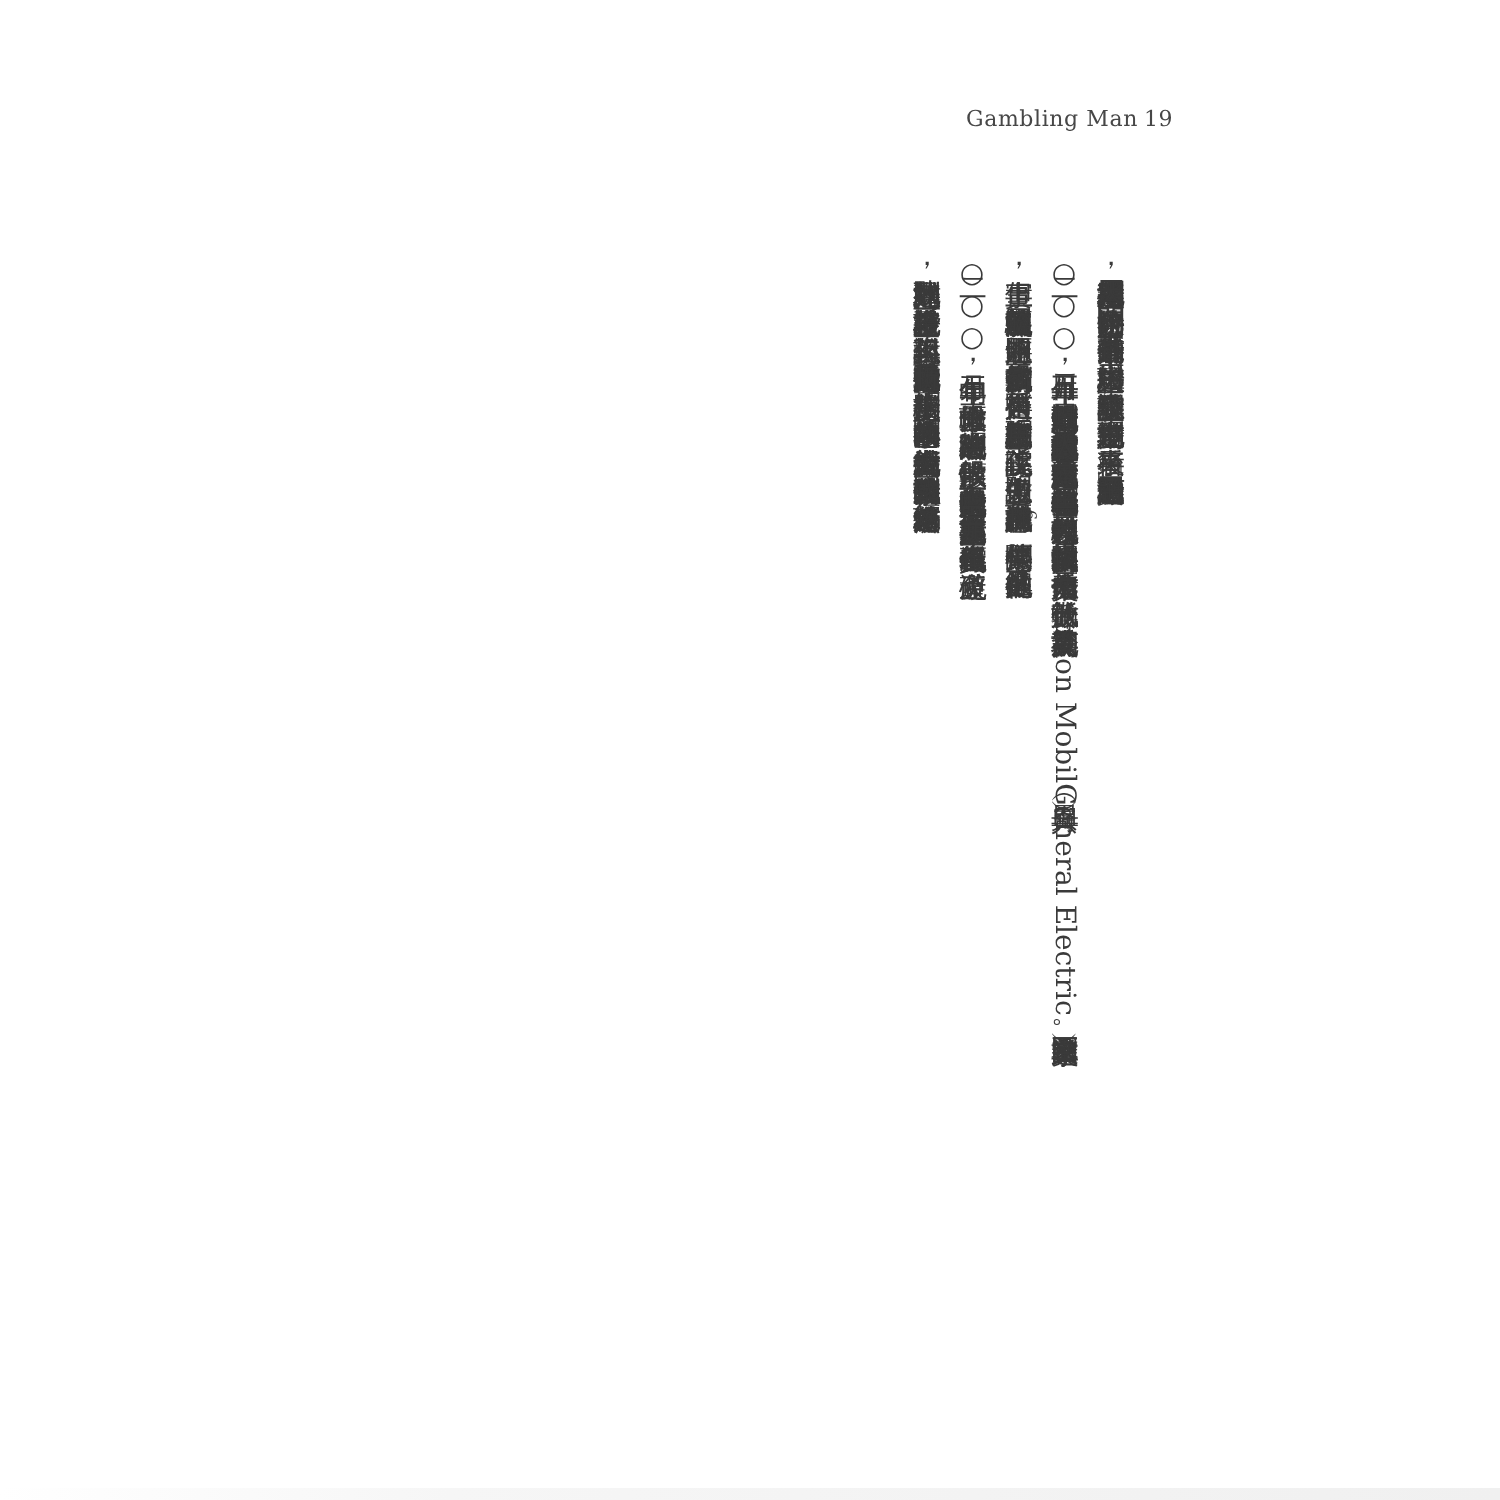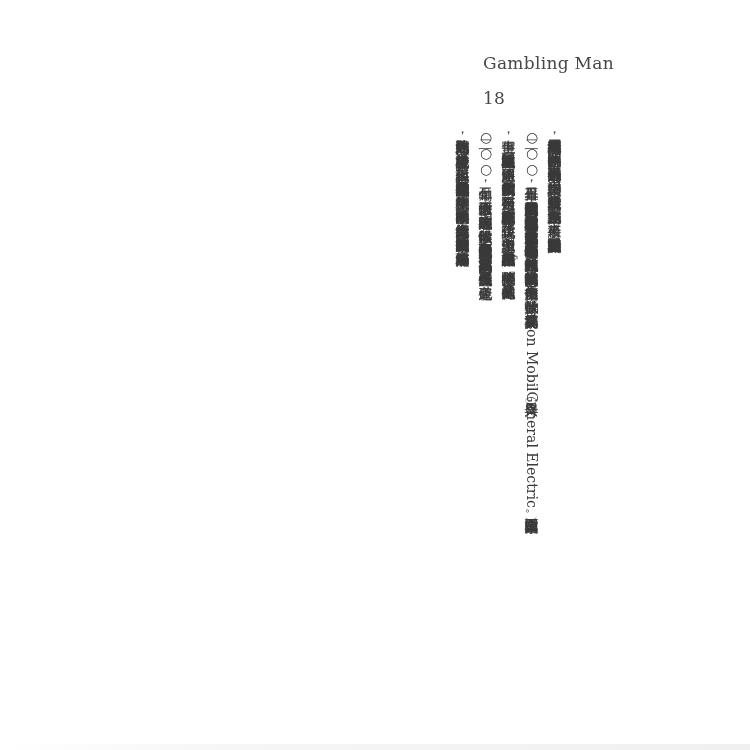--- a/index.html
+++ b/index.html
@@ -13,26 +13,25 @@
     background: #ffffff;
     overflow: hidden;
     font-family: "DejaVu Serif", "Liberation Serif", serif;
   }
   .running-head {
     position: absolute;
     top: 53px;
     left: 483px;
     display: flex;
     align-items: baseline;
-    gap: 15px;
-    font-size: 17px;
+    gap: 3px;
+    font-size: 11px;
     letter-spacing: 0.3px;
     color: #474747;
     white-space: nowrap;
-    flex-direction: column;
   }
   .text-block {
     position: absolute;
     top: 101px;
     right: 184px;
     height: 560px;
     writing-mode: vertical-rl;
     text-orientation: mixed;
     font-size: 14px;
     line-height: 23px;
@@ -60,21 +59,21 @@
     background: linear-gradient(to right, #ffffff 0%, #f6f6f6 30%, #f0f0f0 100%);
   }
 </style>
 </head>
 <body>
 
 <div class="page">
 
   <div class="running-head">
     <span>Gambling Man</span>
-    <span>18</span>
+    <span>19</span>
   </div>
 
   <div class="text-block">
     <p>這場世紀網路盛事落幕後四天，比特谷協會決定關門。不再有華麗鋪張的活動，聯誼已經失去用意，孫正義發表空洞演說時，市場也差不多到達高點。事後看來，這場活動形同顯著的「賣出」訊號。</p>
     <p>二○○○年二月十五日，軟銀股價達到十九萬八千日圓的高點，讓孫正義在往後三天（包含股市休市的假日）成為地球上最有錢的人，七百億美元的紙上富貴連比爾・蓋茲、華倫・巴菲特及魯伯特・梅鐸都相形失色。一九八一年以軟體經銷公司起家、日後成為媒體科技集團的軟銀，如今市值兩千億美元，雖低於微軟，卻高於埃克森美孚（Exxon Mobil）與奇異（General Electric）這兩家美國工業巨擘。</p>
     <p><span>但事實上，軟銀如同疾速駛向激流的輕艇，即將遇上麻煩。就在軟銀股價創新高不久前，有人自稱是醫生，在網路留言板張貼假訊息，說孫正義住院了，但未多做說明。訊息出現在二月的前兩個禮拜，</span><sup class="footnote-marker">6</sup><span>傳聞毫無根據。又是一個不祥的徵兆。</span></p>
     <p>二○○○年三月中旬，全球股市大幅修正。隨著網路泡沫破裂、軟銀股價慘跌，孫正義在十一個月內損失百分之九十六的帳面財富，日本那斯達克事業虧損數百萬美元，孫正義不得不低價出售資產，避免破產。</p>
     <p>遇到如此難堪的挫敗，許多人可能就這樣被擊垮了。但對孫正義來說，這只是他動盪人生一再面對雲霄飛車般大起大落的又一次轉折。網路崩盤後數十年，矮小的軟銀老闆改頭換面，成為二十一世紀資金魔術大師，擘劃出新時代跨國科技金融帝國，觸角遍布全球經濟熱</p>
   </div>
 

